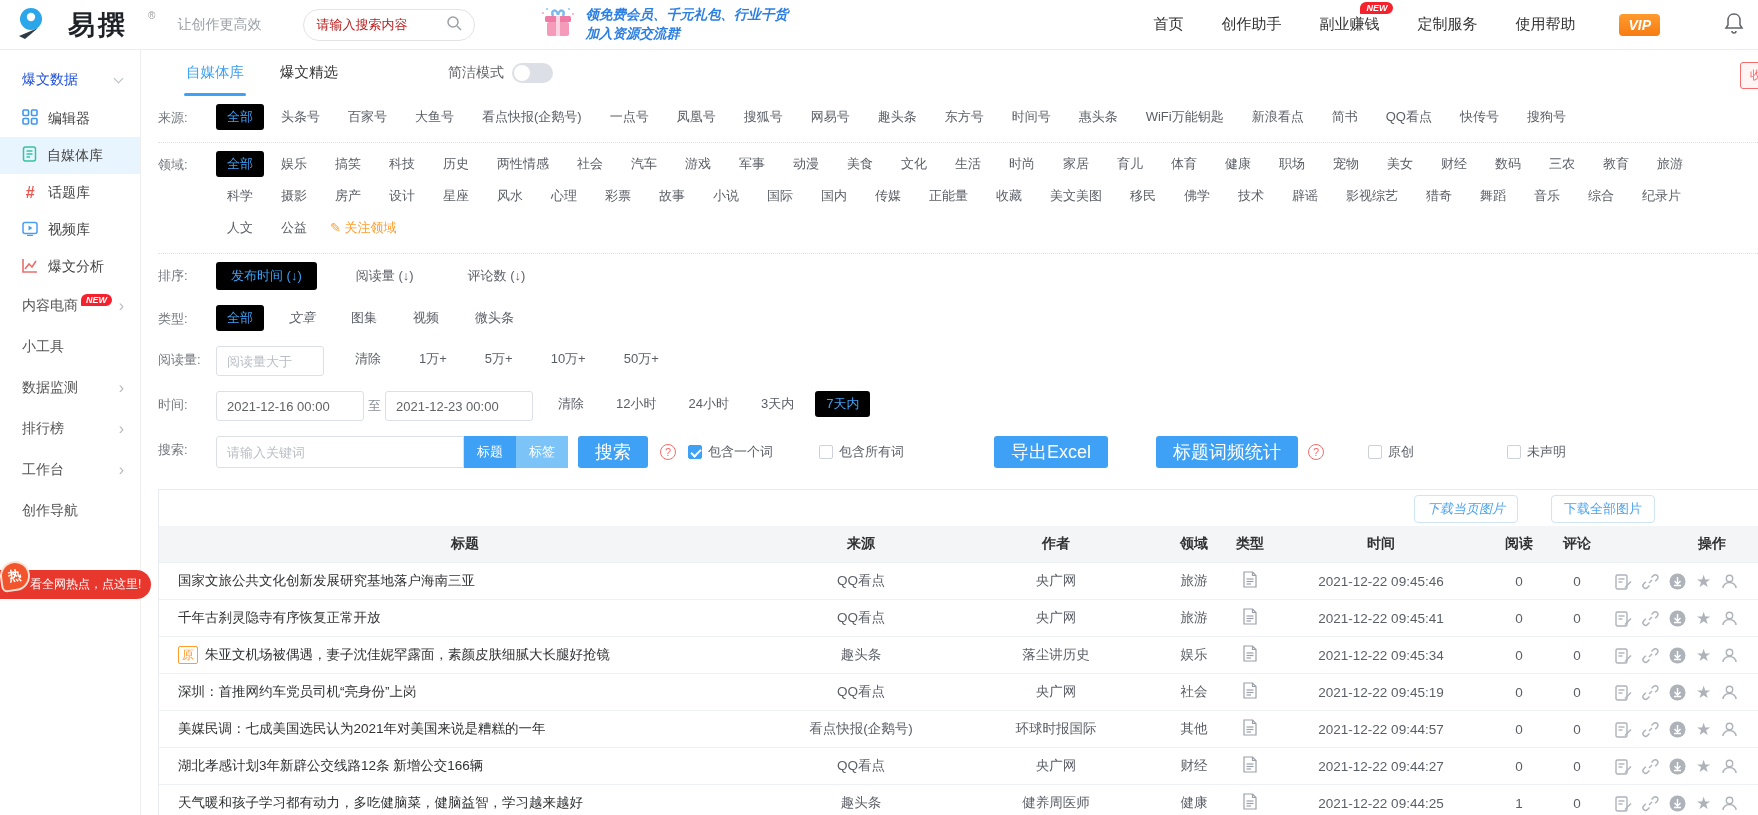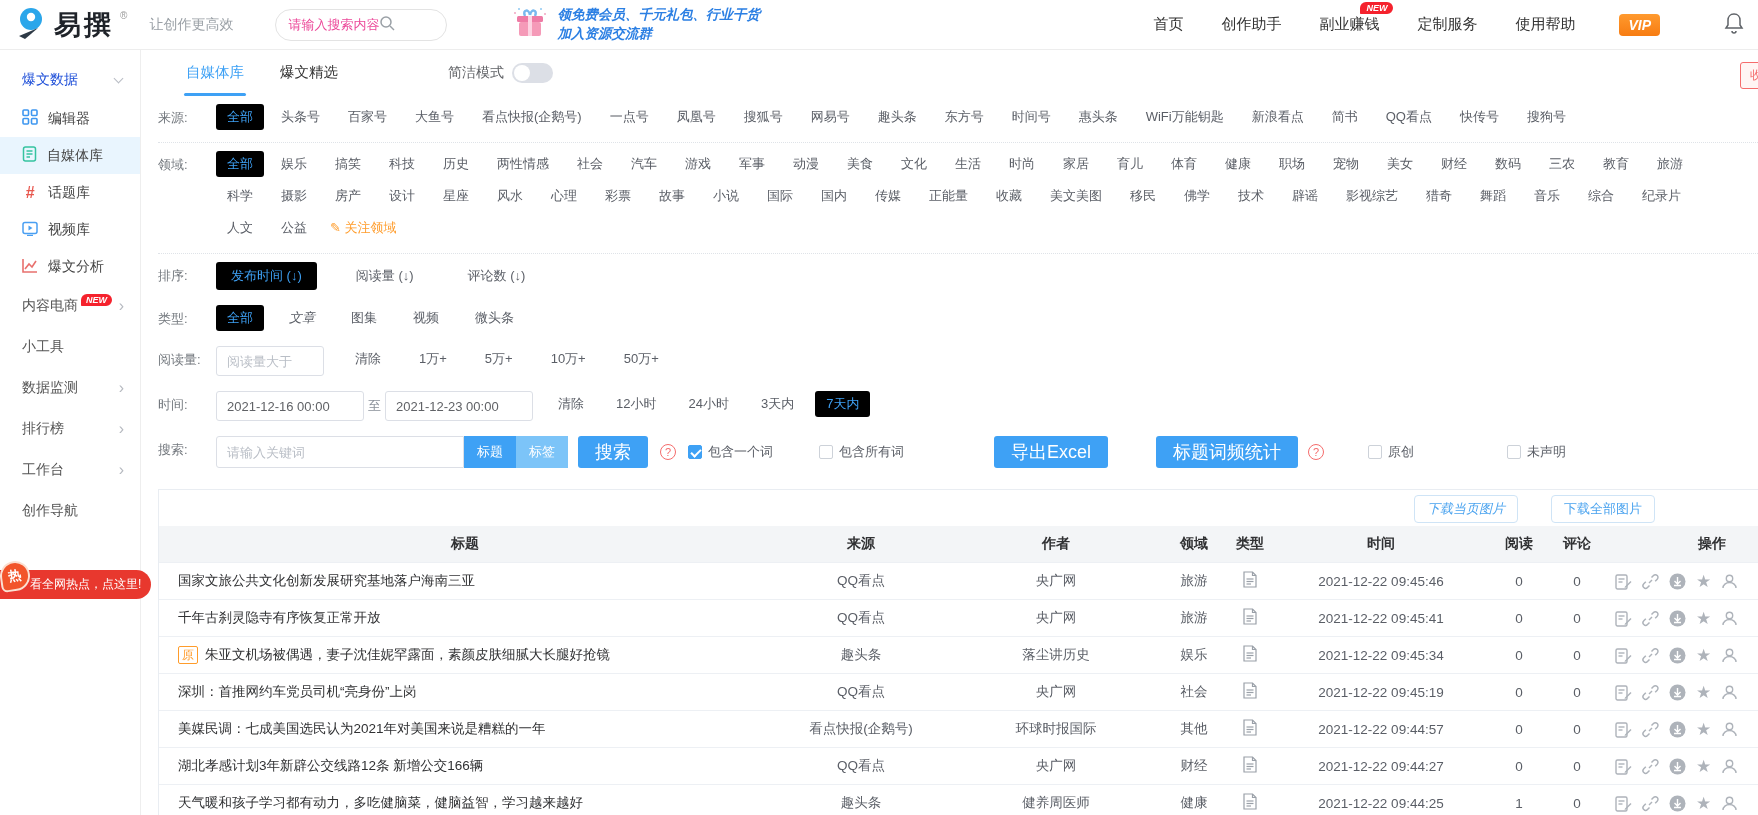--- a/index.html
+++ b/index.html
@@ -2,25 +2,25 @@
 <html><head>
 <meta charset="utf-8">
 <style>
   * { margin:0; padding:0; box-sizing:border-box; }
   html,body { width:1758px; height:815px; overflow:hidden; background:#fff;
     font-family:"Liberation Sans","DejaVu Sans",sans-serif; font-size:13px; color:#333; }
   .app { width:1758px; height:815px; display:flex; flex-direction:column; }
 
   
   .topbar { height:50px; flex:0 0 50px; display:flex; align-items:center; padding:0 14px 0 16px; border-bottom:1px solid #ededed; position:relative; }
-  .logo { display:flex; align-items:center; gap:6px; }
+  .logo { display:flex; align-items:center; gap:20px; }
   .logo-text { font-size:27px; font-weight:800; color:#1f2329; letter-spacing:3px; }
   .logo-reg { font-size:10px; color:#999; align-self:flex-start; margin-top:4px; }
   .slogan { color:#9aa0a6; font-size:14px; margin-left:22px; }
-  .topsearch { margin-left:42px; width:172px; height:32px; border:1px solid #e3e3e3; border-radius:16px; display:flex; align-items:center; padding:0 12px; color:#ec4899; }
+  .topsearch { margin-left:42px; width:172px; height:32px; border:1px solid #e3e3e3; border-radius:16px; display:flex; align-items:center; justify-content:space-between; padding:0 12px; color:#b91c1c; }
   .promo { margin-left:66px; display:flex; align-items:center; gap:10px; }
   .promo-text { color:#2b7fe3; font-weight:bold; font-size:13.5px; line-height:1.4; font-style:italic; }
   .topnav { margin-left:auto; display:flex; align-items:center; gap:38px; }
   .nav-item { position:relative; font-size:15px; color:#333; cursor:pointer; white-space:nowrap; }
   .nav-item .new-badge { position:absolute; top:-13px; right:-14px; background:#f5222d; color:#fff; font-size:9px; font-style:italic; font-weight:bold; padding:1px 6px; border-radius:8px 8px 8px 1px; }
   .new-badge:empty { display:none; }
   .vip-badge { background:linear-gradient(180deg,#ff9a2e,#f77c12); color:#fff; font-weight:800; font-style:italic; font-size:14px; padding:3px 9px; border-radius:4px; margin-left:6px; cursor:pointer; }
   .bell { margin-left:26px; cursor:pointer; }
 
   

